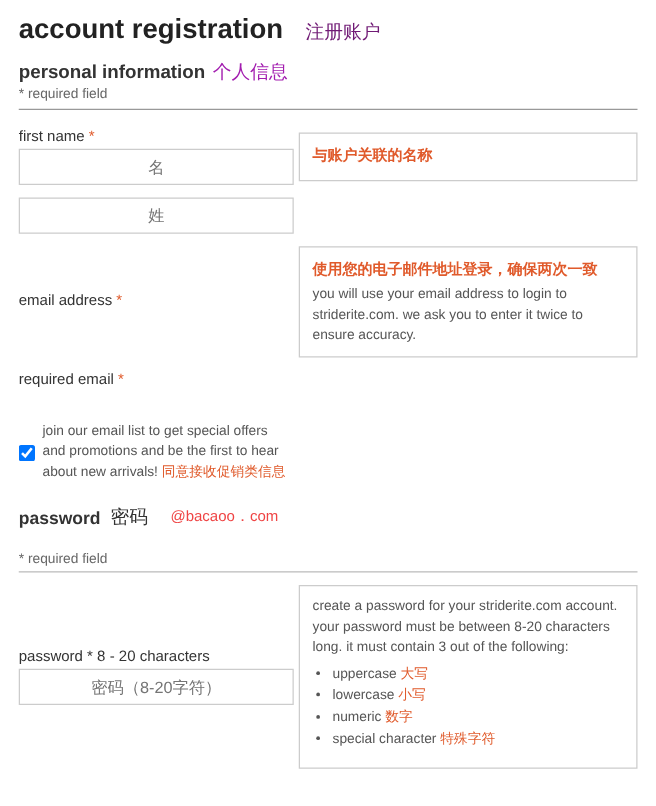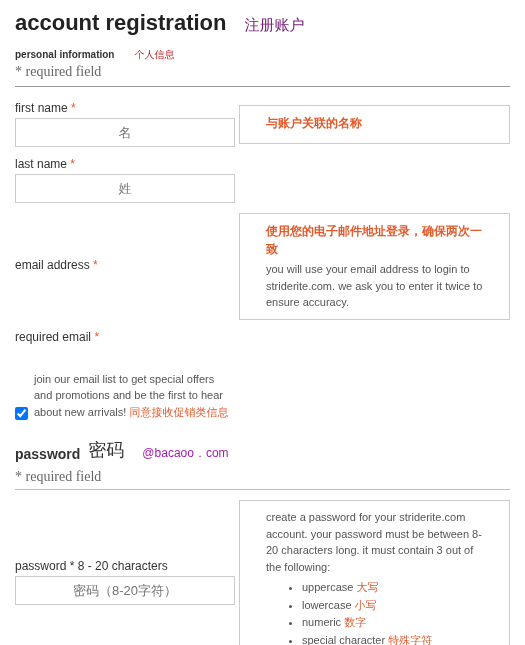--- a/index.html
+++ b/index.html
@@ -19,37 +19,36 @@
       display: flex;
       align-items: baseline;
       gap: 18px;
     }
     .page-title .zh {
       font-size: 15px;
       font-weight: normal;
       color: #701a75;
     }
     .section-title {
-      font-size: 10px;
-      font-weight: bold;
-      color: #333;
-      display: flex;
-      gap: 20px;
+      font-size: 15px;
+      font-weight: bold;
+      color: #333;
+      display: flex;
+      gap: 6px;
       align-items: baseline;
     }
     .section-title .zh {
-      color: #b91c1c;
+      color: #a21caf;
       font-weight: normal;
     }
     .required-note {
-      font-size: 14px;
+      font-size: 11px;
       color: #666;
       margin-top: 2px;
       margin-bottom: 4px;
-      font-family: Liberation Serif, serif;
     }
     hr {
       border: none;
       border-top: 1px solid #999;
       margin: 6px 0 14px 0;
     }
     .form-layout {
       display: flex;
       gap: 4px;
       align-items: center;
@@ -74,82 +73,81 @@
       border: 1px solid #ccc;
       padding: 6px 8px;
       font-size: 13px;
       color: #e05a2b;
       text-align: center;
       outline: none;
       margin-bottom: 0;
     }
     .tooltip-box {
       border: 1px solid #ccc;
-      padding: 8px 26px;
+      padding: 8px 10px;
       font-size: 11px;
       color: #555;
       line-height: 1.5;
     }
     .tooltip-box .tooltip-title {
       font-size: 12px;
       color: #e05a2b;
       font-weight: bold;
       margin-bottom: 3px;
     }
     .checkbox-row {
       display: flex;
-      align-items: flex-end;
+      align-items: center;
       gap: 6px;
       margin-top: 24px;
       font-size: 11px;
       color: #555;
       max-width: 220px;
       line-height: 1.5;
     }
     .checkbox-row input[type="checkbox"] {
       margin-top: 2px;
       flex-shrink: 0;
     }
     .checkbox-row .zh {
       color: #e05a2b;
     }
     .password-header {
       display: flex;
-      align-items: flex-end;
+      align-items: center;
       gap: 8px;
-      margin-bottom: 7px;
+      margin-bottom: 18px;
     }
     .password-header .title {
       font-size: 14px;
       font-weight: bold;
       color: #333;
     }
     .password-header .zh {
       color: #333;
-      font-size: 18px;
+      font-size: 15px;
     }
     .password-header .watermark {
       font-size: 12px;
-      color: #a21caf;
+      color: #ef4444;
       margin-left: 10px;
     }
     .password-section {
       margin-top: 10px;
       padding-top: 8px;
     }
     .tooltip-box ul {
       margin-left: 16px;
       margin-top: 4px;
       margin-bottom: 6px;
     }
     .tooltip-box ul li {
       font-size: 11px;
       color: #555;
       margin-bottom: 1px;
-      margin-left: 20px;
     }
     .tooltip-box ul li .zh {
       color: #e05a2b;
     }
     .divider-line {
       border: none;
       border-top: 1px solid #bbb;
       margin: 4px 0 10px 0;
     }
   </style>
@@ -177,23 +175,20 @@
   </div>
   <div class="form-right">
     <div class="tooltip-box">
       <div class="tooltip-title">与账户关联的名称</div>
     </div>
   </div>
 </div>
 
 <div class="form-layout">
   <div class="form-left">
-    <div class="field-label">
-      <span>last name</span><span class="req"> *</span>
-    </div>
     <input type="text" placeholder="姓" style="">
   </div>
   <div class="form-right"></div>
 </div>
 
 <div class="form-layout" style="margin-top:8px;">
   <div class="form-left">
     <div class="field-label">
       <span>email address</span><span class="req"> *</span>
     </div>

